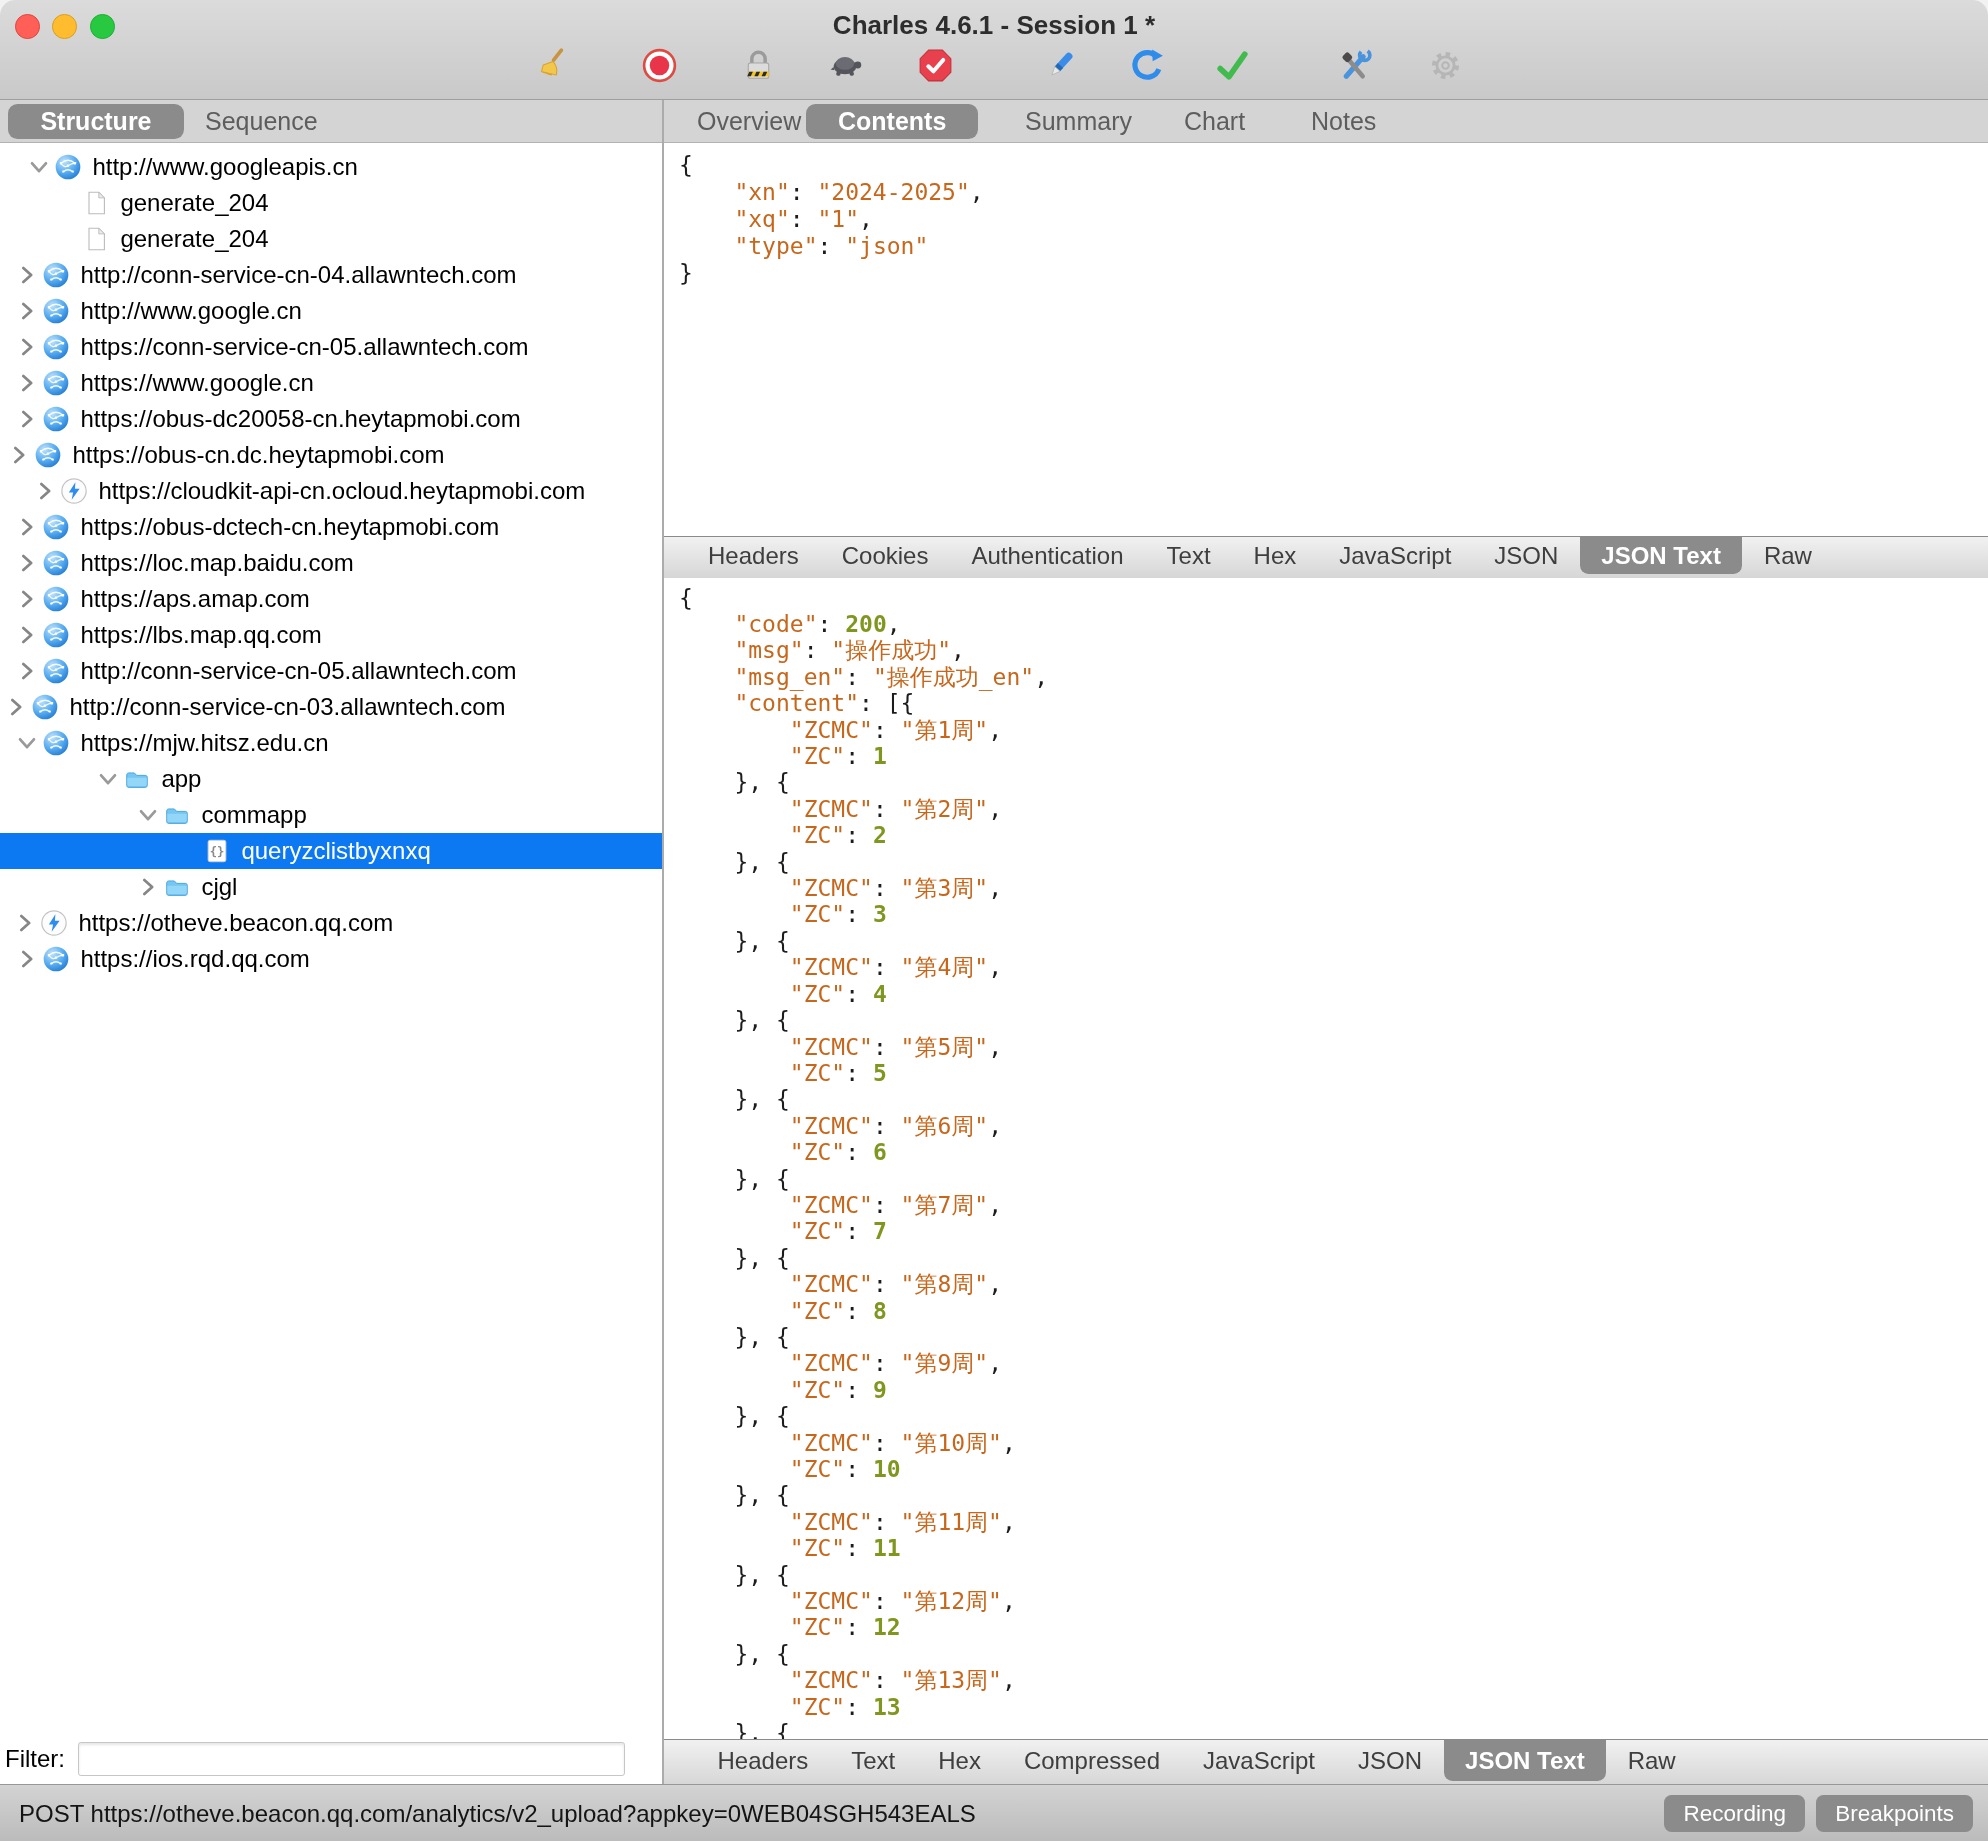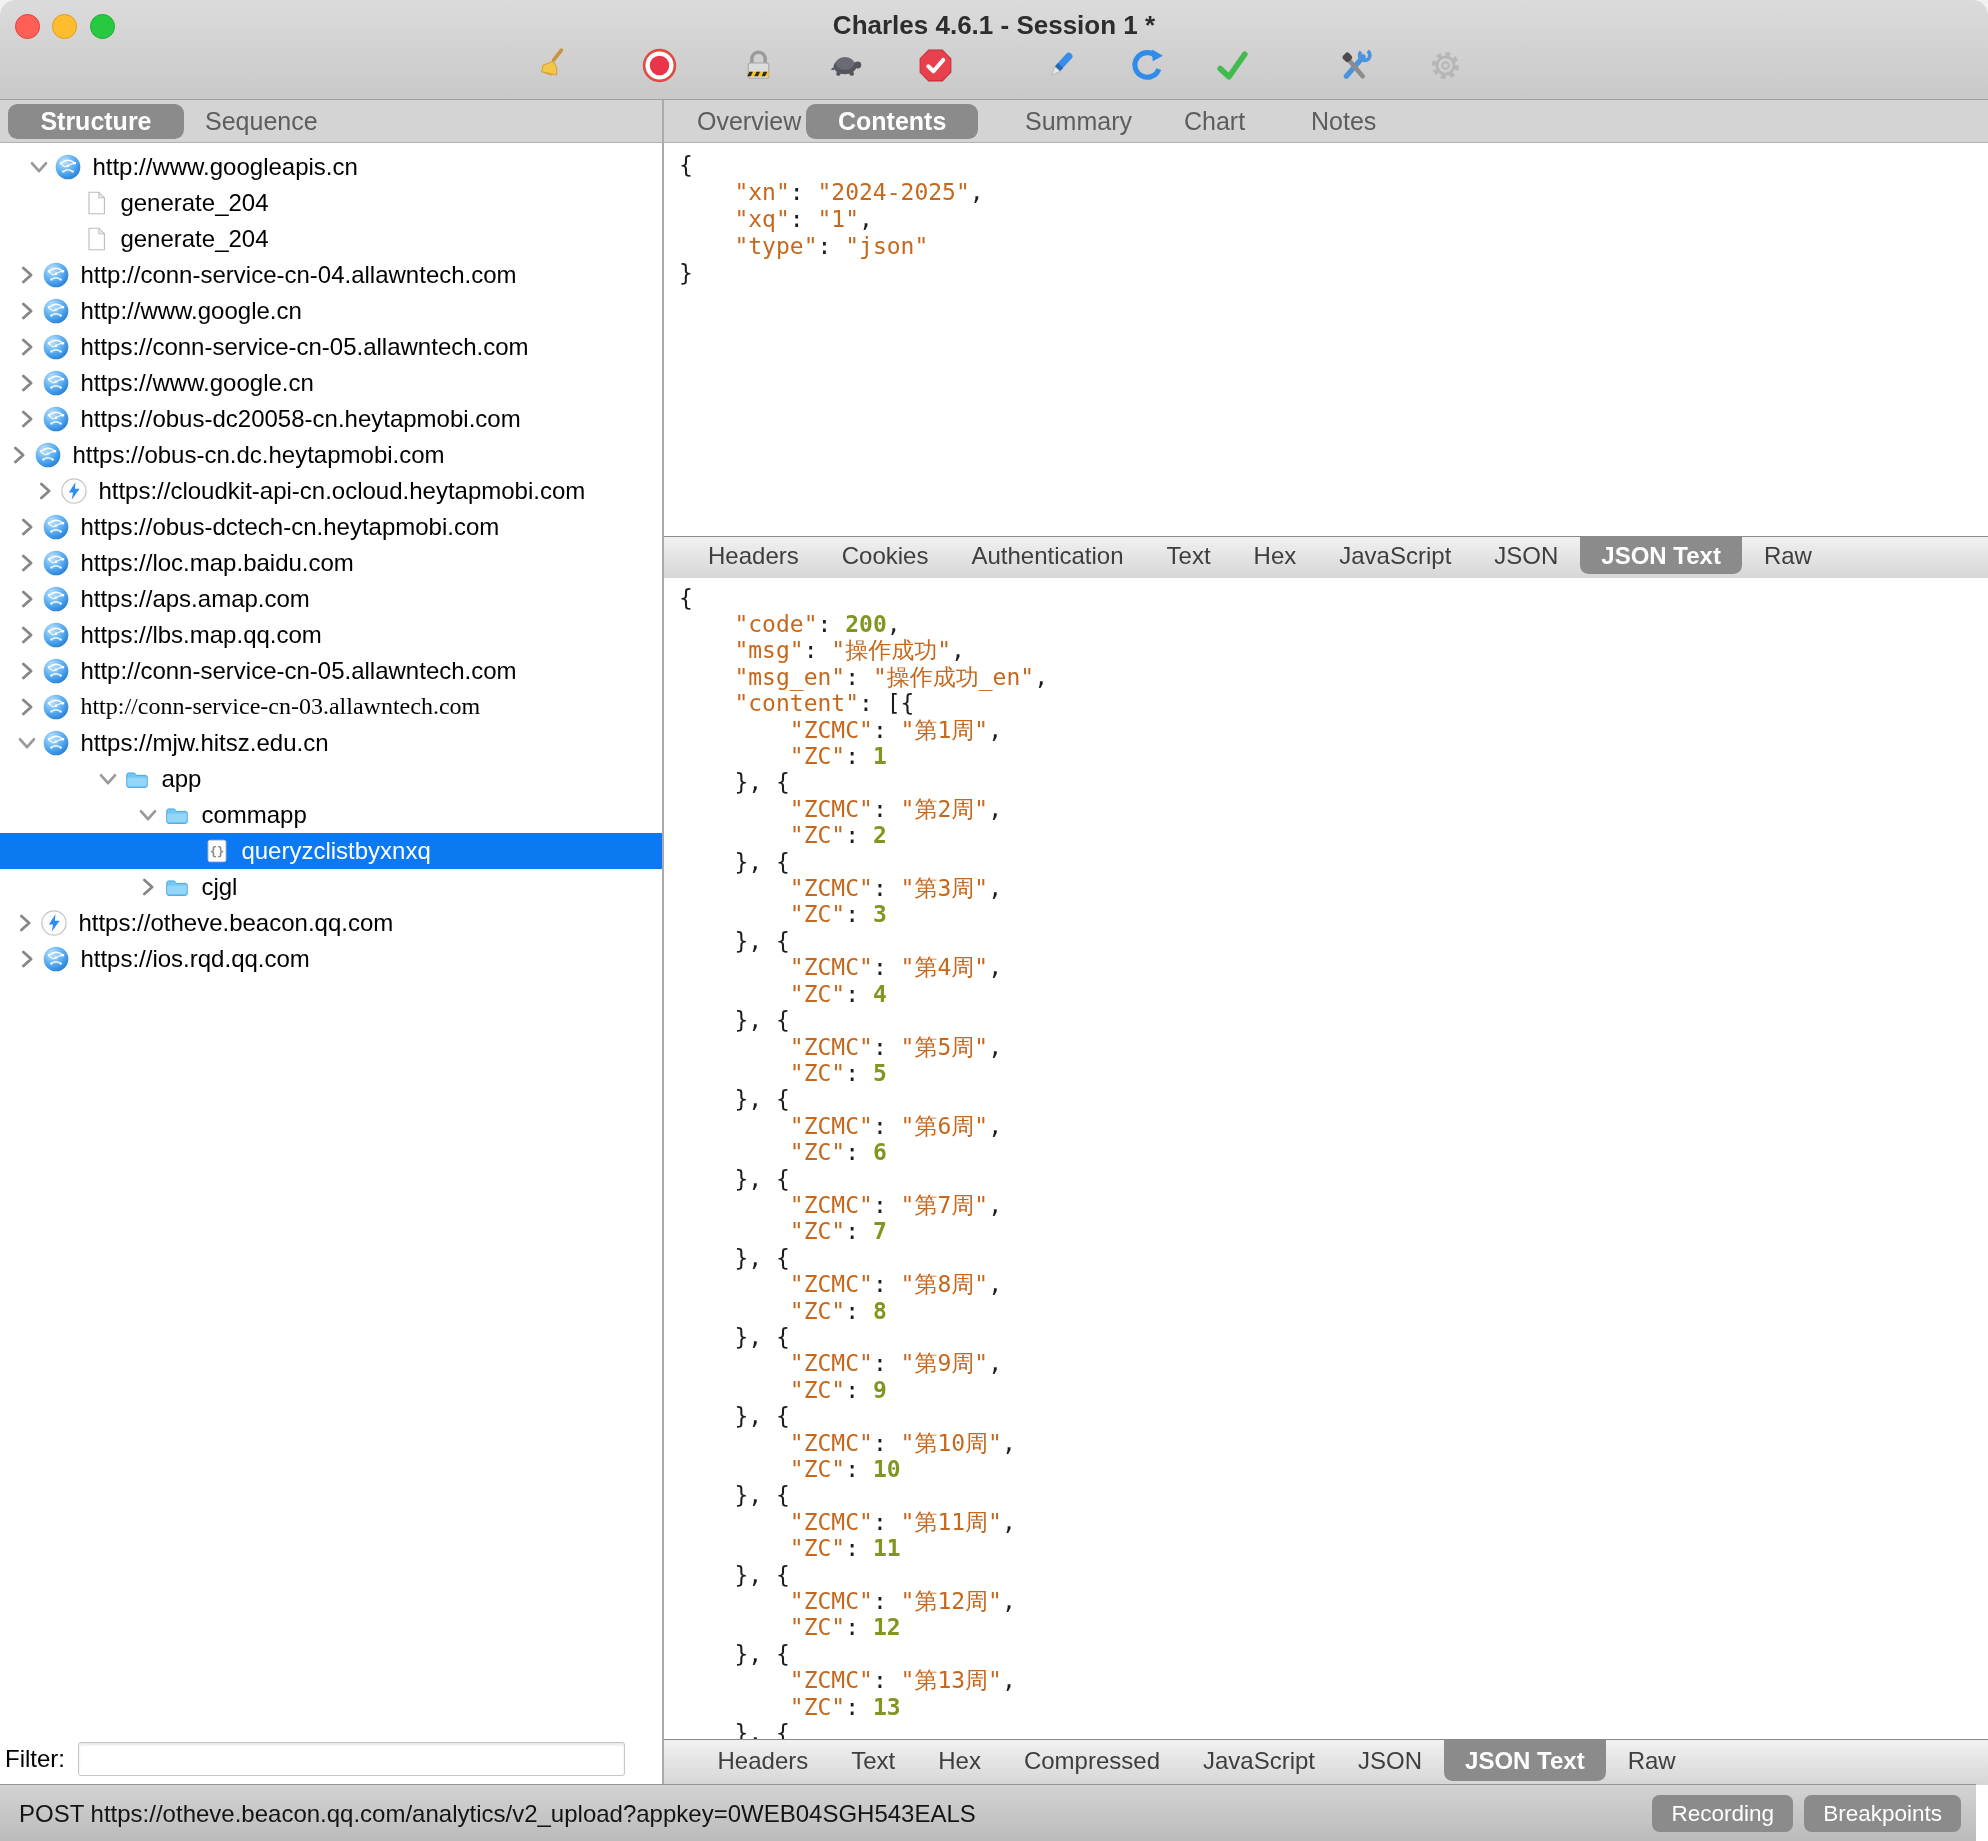--- a/index.html
+++ b/index.html
@@ -48,21 +48,21 @@
     display:flex;align-items:flex-start;}
   .midtabs{top:393px;padding-left:22.5px;}
   .bottabs{bottom:0;height:45px;padding-left:32px;}
   .ftab{height:37px;display:flex;align-items:center;padding:0 21.5px;font-size:24px;
     color:#3e3e3e;cursor:default;}
   .bottabs .ftab{height:41px;}
   .ftab.sel{background:#8b8b8b;color:#fff;font-weight:bold;border-radius:0 0 8.4px 8.4px;}
   .respcode{position:absolute;top:436px;left:0;right:0;bottom:45px;overflow:hidden;}
   .respcode .codepre{padding-top:5.6px;line-height:26.4px;}
   
-  .statusbar{position:absolute;bottom:0;left:0;right:12px;height:57px;
+  .statusbar{position:absolute;bottom:0;left:0;right:0;height:57px;
     background:linear-gradient(#d3d3d3,#bbbbbb);border-top:0.9px solid #979797;
     display:flex;align-items:center;}
   .statustext{font-size:24px;color:#141414;margin-left:19px;white-space:nowrap;}
   .sbtns{margin-left:auto;display:flex;gap:11.2px;margin-right:15px;}
   .sbtn{background:#8b8b8b;color:#fff;border-radius:7.5px;font-size:22.5px;padding:5.6px 19px;cursor:default;}
   .hiddefs{position:absolute;width:0;height:0;}
 </style>
 </head>
 <body>
 
@@ -486,21 +486,21 @@
                 <rect x="6.3" y="9.7" width="2.5" height="2.5" rx="0.5"></rect>
                 <rect x="21.2" y="9.7" width="2.5" height="2.5" rx="0.5"></rect>
                 <rect x="13.7" y="12.3" width="2.5" height="2.5" rx="0.5"></rect>
                 <rect x="8.8" y="18.7" width="2.3" height="2.3" rx="0.5"></rect>
                 <rect x="18.9" y="18.7" width="2.3" height="2.3" rx="0.5"></rect>
               </g>
             </svg>
           </span>
           <span class="tlabel">http://conn-service-cn-05.allawntech.com</span>
         </div>
-        <div class="trow" style="padding-left: 13px; font-family: Liberation Serif, serif;">
+        <div class="trow" style="padding-left: 2px;">
           <span class="chev">
             <svg width="24" height="24" viewBox="0 0 26 26">
               <polyline points="9,5.5 17.5,13 9,20.5" stroke="#868686" stroke-width="3" fill="none" stroke-linecap="round" stroke-linejoin="round"></polyline>
             </svg>
           </span>
           <span class="nicon">
             <svg width="28" height="28" viewBox="0 0 30 30">
               <circle cx="15" cy="15" r="13.2" fill="url(#globeGrad)"></circle>
               <g stroke="rgba(255,255,255,.9)" stroke-width="1.4" fill="none">
                 <path d="M7.5,11 Q15,4.5 22.5,11"></path>

